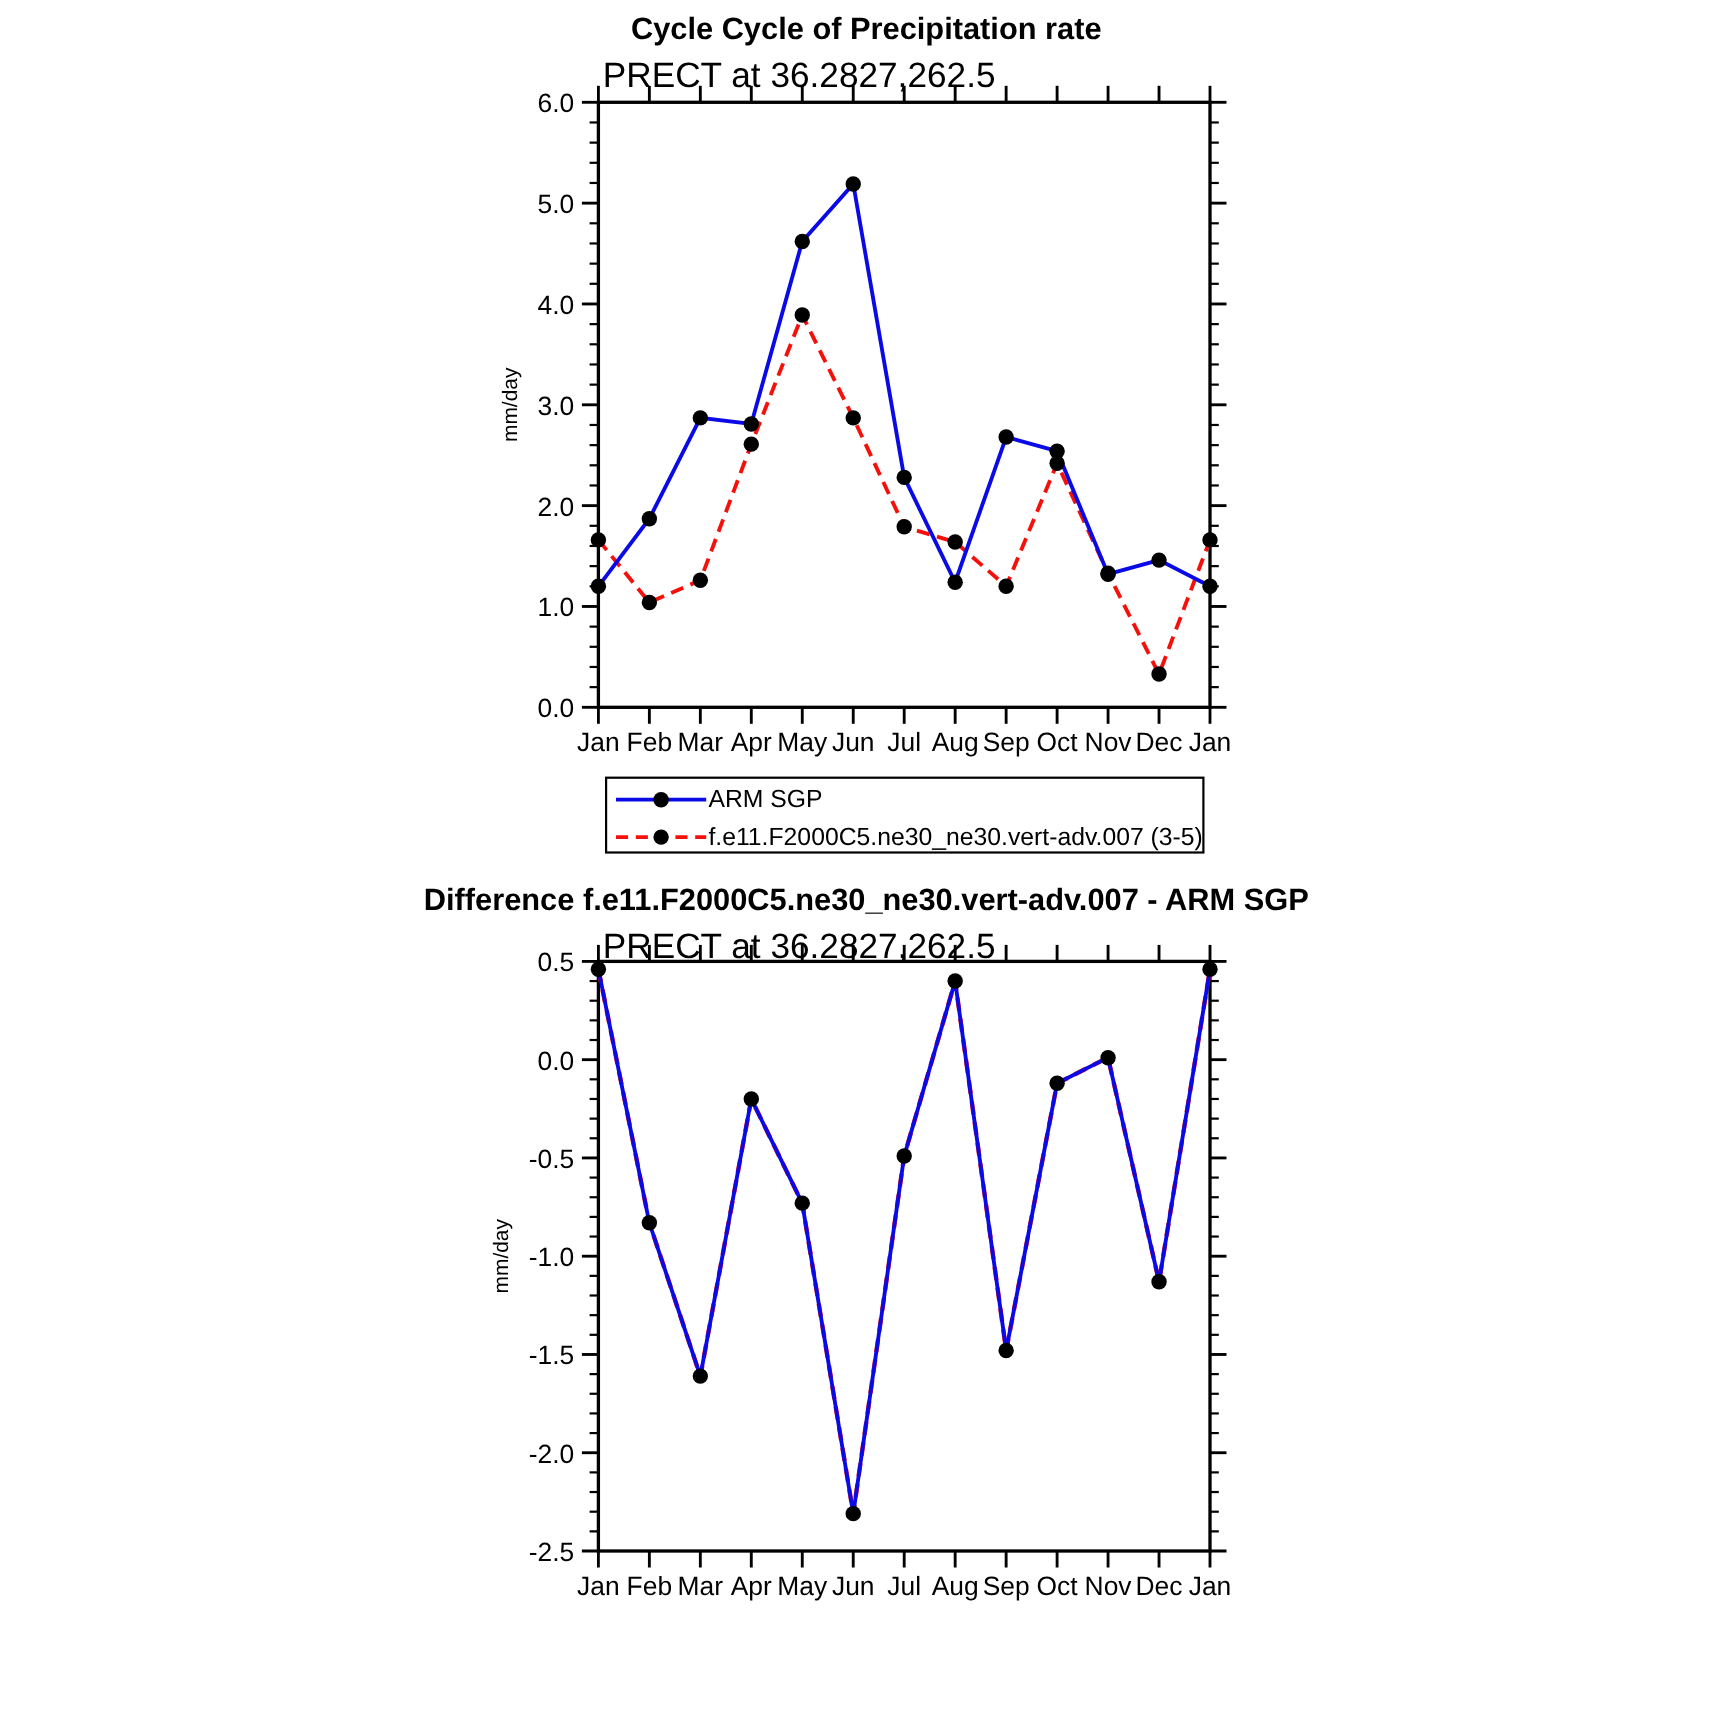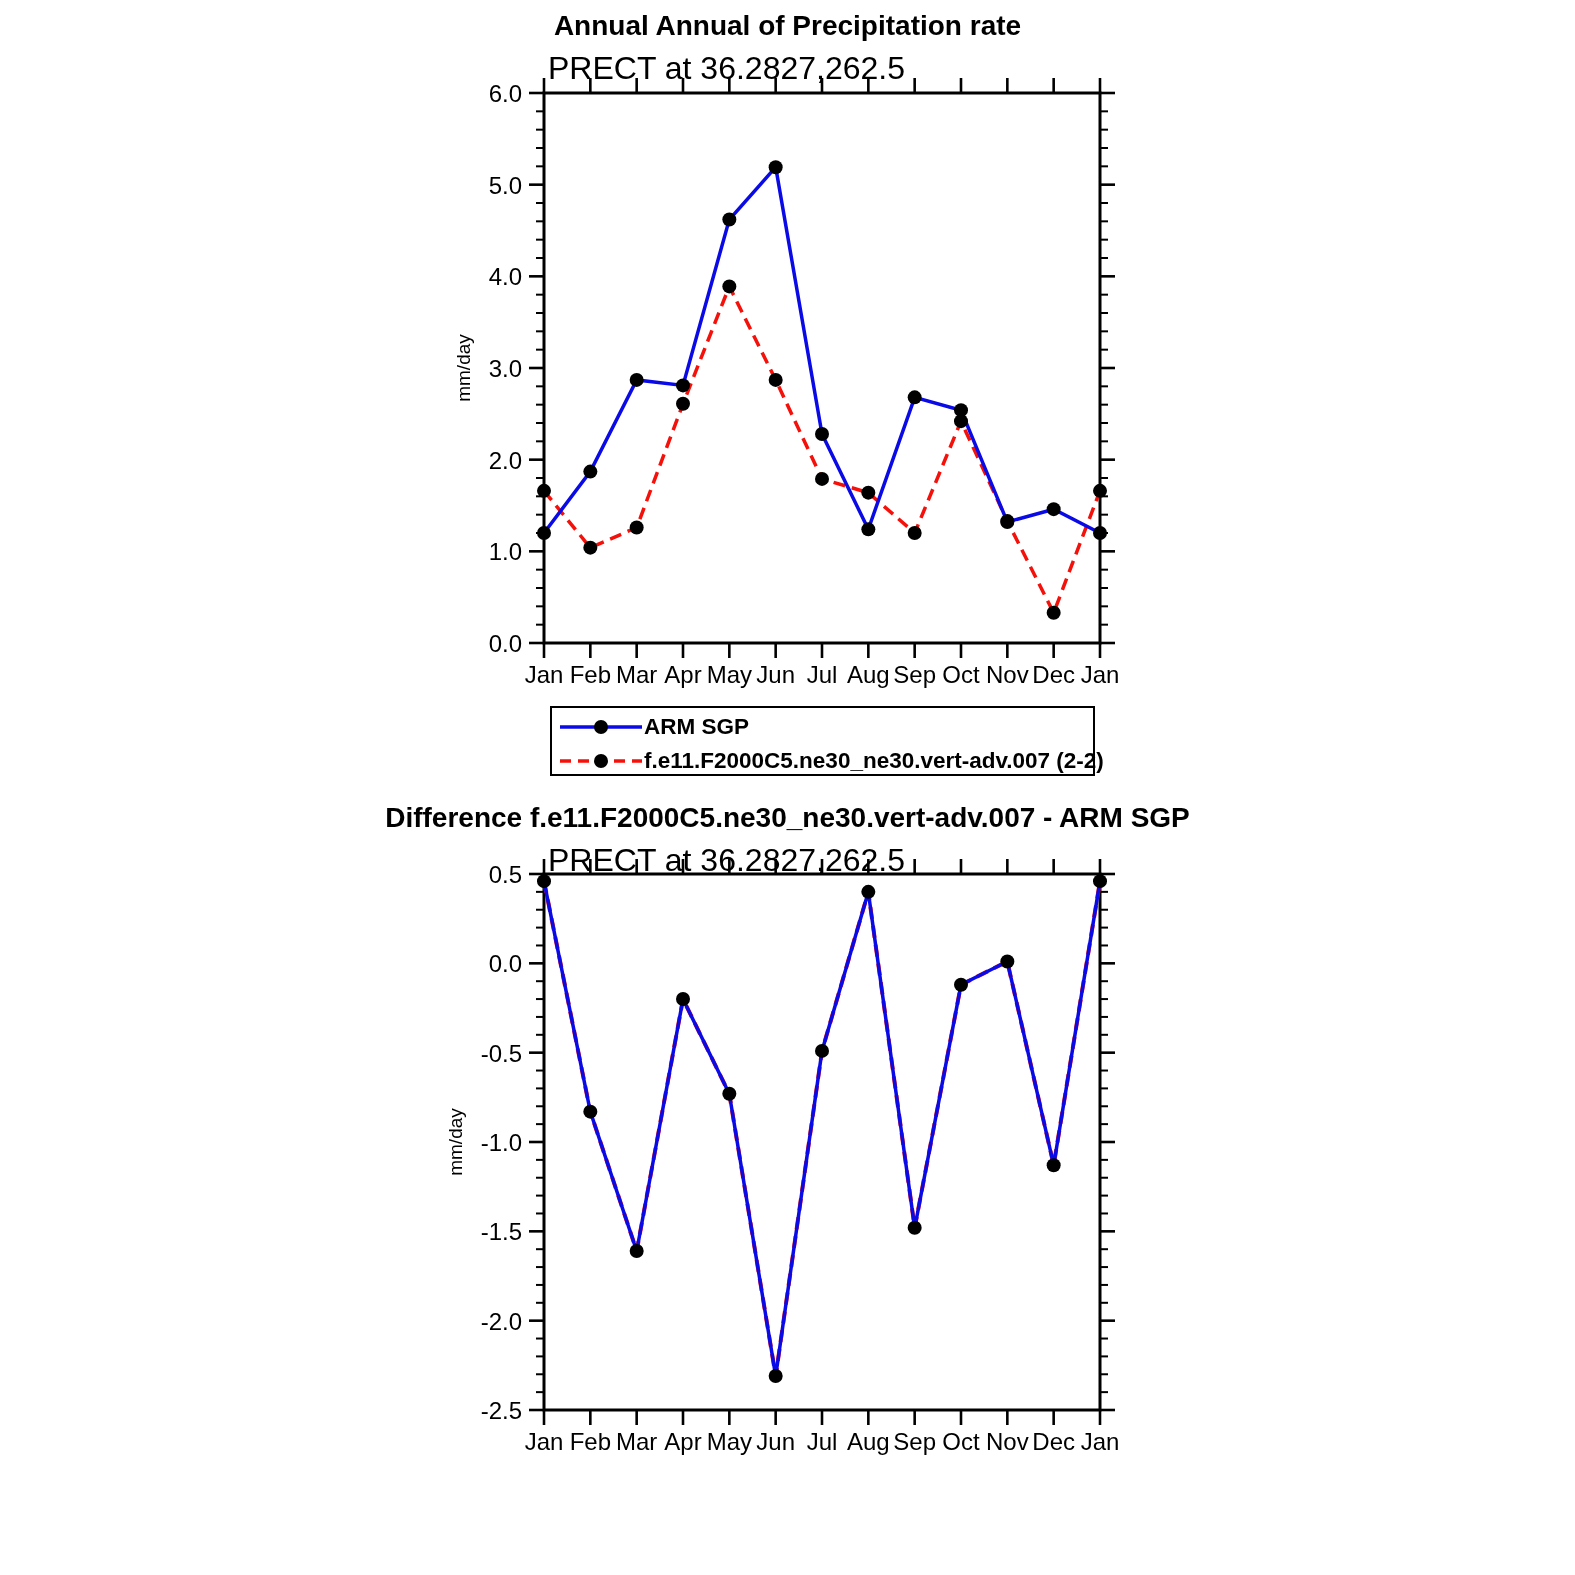--- a/index.html
+++ b/index.html
@@ -3,31 +3,31 @@
 <meta charset="utf-8">
 <style>
   html,body{margin:0;padding:0;background:#ffffff;}
   #canvas{position:relative;width:1575px;height:1575px;background:#ffffff;overflow:hidden;
           font-family:"Liberation Sans", sans-serif;color:#000;}
   .title{position:absolute;left:0;width:1575px;text-align:center;font-weight:bold;
          font-size:28px;letter-spacing:0px;}
   .subtitle{position:absolute;font-size:32px;}
   #plots{position:absolute;left:0;top:0;}
   #legend-box{position:absolute;left:550px;top:706px;width:545px;height:70px;
-              border:2px solid #000;box-sizing:border-box;background:#fff;font-weight:bold;}
+              border:2px solid #000;box-sizing:border-box;background:#fff;}
   .legend-row{position:absolute;left:6px;height:30px;display:flex;align-items:center;}
   .legend-row span{font-size:22.5px;white-space:nowrap;}
   .lr1{top:4px;} .lr2{top:38px;}
 </style>
 </head>
 <body>
 
 <div id="canvas">
 
-  <div class="title" style="top:10px;">Annual Annual of Precipitation rate</div>
+  <div class="title" style="top:10px;">Cycle Cycle of Precipitation rate</div>
 
   <div class="subtitle" style="left:548px;top:50px;">PRECT at 36.2827,262.5</div>
 
   <svg id="plots" width="1575" height="1575">
       <g>
         <rect x="544" y="93" width="556" height="550" fill="none" stroke="#000000" stroke-width="3"></rect>
         <line x1="544" y1="624.6666666666666" x2="536" y2="624.6666666666666" stroke="#000000" stroke-width="2"></line>
         <line x1="1100" y1="624.6666666666666" x2="1108" y2="624.6666666666666" stroke="#000000" stroke-width="2"></line>
         <line x1="544" y1="606.3333333333334" x2="536" y2="606.3333333333334" stroke="#000000" stroke-width="2"></line>
         <line x1="1100" y1="606.3333333333334" x2="1108" y2="606.3333333333334" stroke="#000000" stroke-width="2"></line>
@@ -300,21 +300,21 @@
         <line x1="2" y1="9" x2="84" y2="9" stroke="#0A0AE6" stroke-width="3.5"></line>
         <circle cx="43" cy="9" r="7" fill="#000000"></circle>
       </svg>
       <span>ARM SGP</span>
     </div>
     <div class="legend-row lr2">
       <svg width="86" height="18">
         <line x1="2" y1="9" x2="84" y2="9" stroke="#F5100A" stroke-width="3.5" stroke-dasharray="11 7"></line>
         <circle cx="43" cy="9" r="7" fill="#000000"></circle>
       </svg>
-      <span>f.e11.F2000C5.ne30_ne30.vert-adv.007 (2-2)</span>
+      <span>f.e11.F2000C5.ne30_ne30.vert-adv.007 (3-5)</span>
     </div>
   </div>
 
   <div class="title" style="top:802px;">Difference f.e11.F2000C5.ne30_ne30.vert-adv.007 - ARM SGP</div>
 
   <div class="subtitle" style="left:548px;top:842px;">PRECT at 36.2827,262.5</div>
 
 </div>
 
 </body></html>

